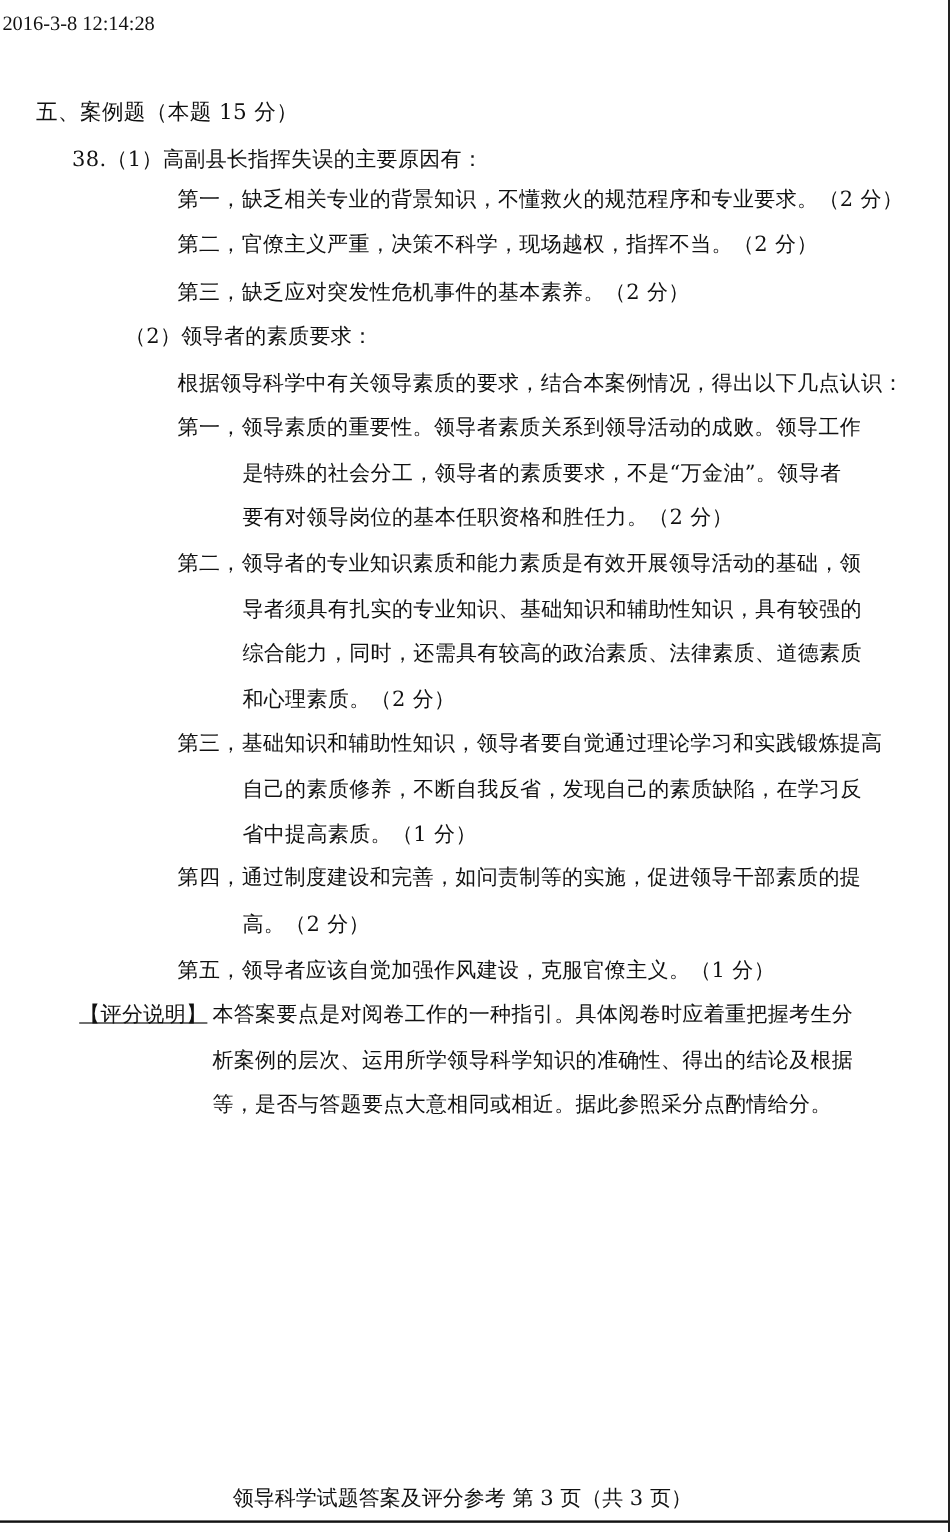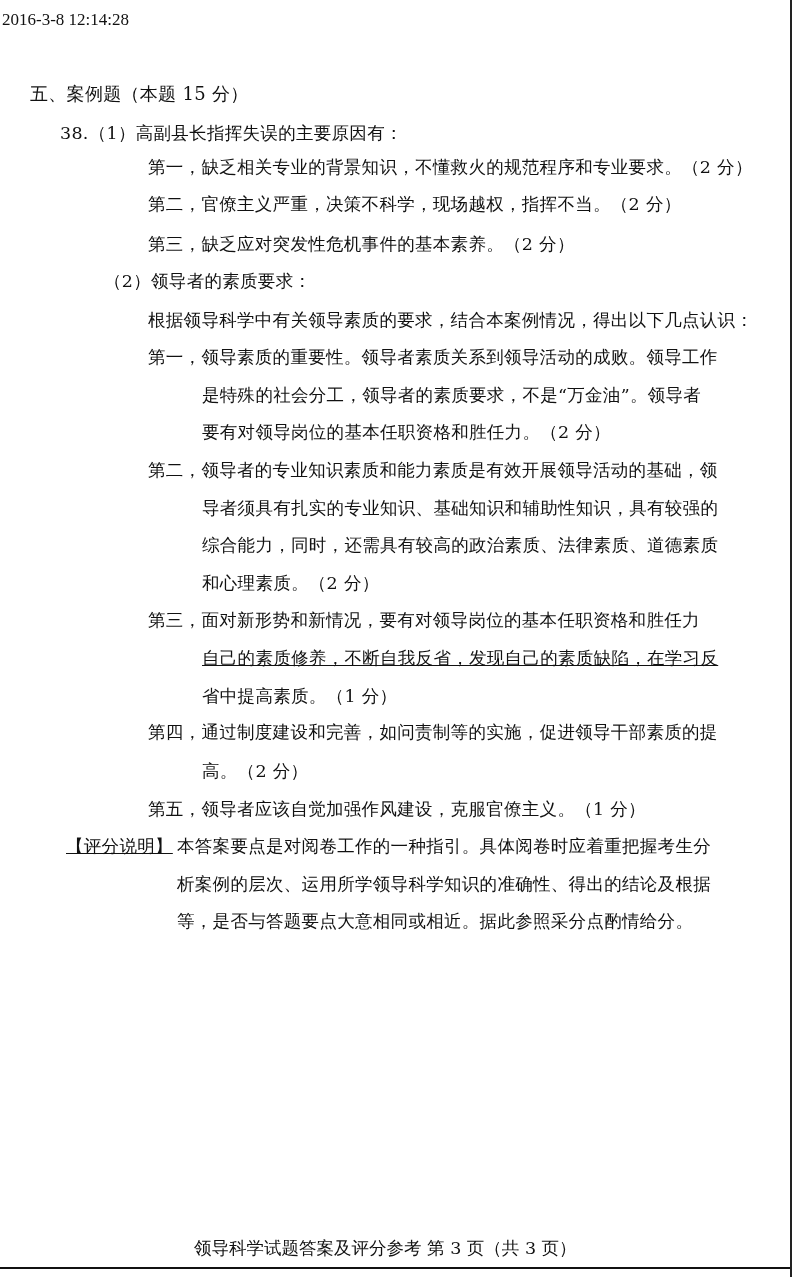--- a/index.html
+++ b/index.html
@@ -32,22 +32,22 @@
 
 <div class="abs line" style="left:148px;top:347px;">第一，领导素质的重要性。领导者素质关系到领导活动的成败。领导工作</div>
 <div class="abs line" style="left:202px;top:385px;">是特殊的社会分工，领导者的素质要求，不是“万金油”。领导者</div>
 <div class="abs line" style="left:202px;top:422px;">要有对领导岗位的基本任职资格和胜任力。（2 分）</div>
 
 <div class="abs line" style="left:148px;top:460px;">第二，领导者的专业知识素质和能力素质是有效开展领导活动的基础，领</div>
 <div class="abs line" style="left:202px;top:498px;">导者须具有扎实的专业知识、基础知识和辅助性知识，具有较强的</div>
 <div class="abs line" style="left:202px;top:535px;">综合能力，同时，还需具有较高的政治素质、法律素质、道德素质</div>
 <div class="abs line" style="left:202px;top:573px;">和心理素质。（2 分）</div>
 
-<div class="abs line" style="left:148px;top:610px;">第三，面对新形势和新情况，要有对领导岗位的基本任职资格和胜任力</div>
-<div class="abs line" style="left:202px;top:648px;text-decoration:underline;">自己的素质修养，不断自我反省，发现自己的素质缺陷，在学习反</div>
+<div class="abs line" style="left:148px;top:610px;">第三，基础知识和辅助性知识，领导者要自觉通过理论学习和实践锻炼提高</div>
+<div class="abs line" style="left:202px;top:648px;">自己的素质修养，不断自我反省，发现自己的素质缺陷，在学习反</div>
 <div class="abs line" style="left:202px;top:686px;">省中提高素质。（1 分）</div>
 
 <div class="abs line" style="left:148px;top:722px;">第四，通过制度建设和完善，如问责制等的实施，促进领导干部素质的提</div>
 <div class="abs line" style="left:202px;top:761px;">高。（2 分）</div>
 
 <div class="abs line" style="left:148px;top:799px;">第五，领导者应该自觉加强作风建设，克服官僚主义。（1 分）</div>
 
 <div class="abs line" style="left:66px;top:836px;text-decoration:underline;">【评分说明】</div>
 <div class="abs line" style="left:177px;top:836px;">本答案要点是对阅卷工作的一种指引。具体阅卷时应着重把握考生分</div>
 <div class="abs line" style="left:177px;top:874px;">析案例的层次、运用所学领导科学知识的准确性、得出的结论及根据</div>

